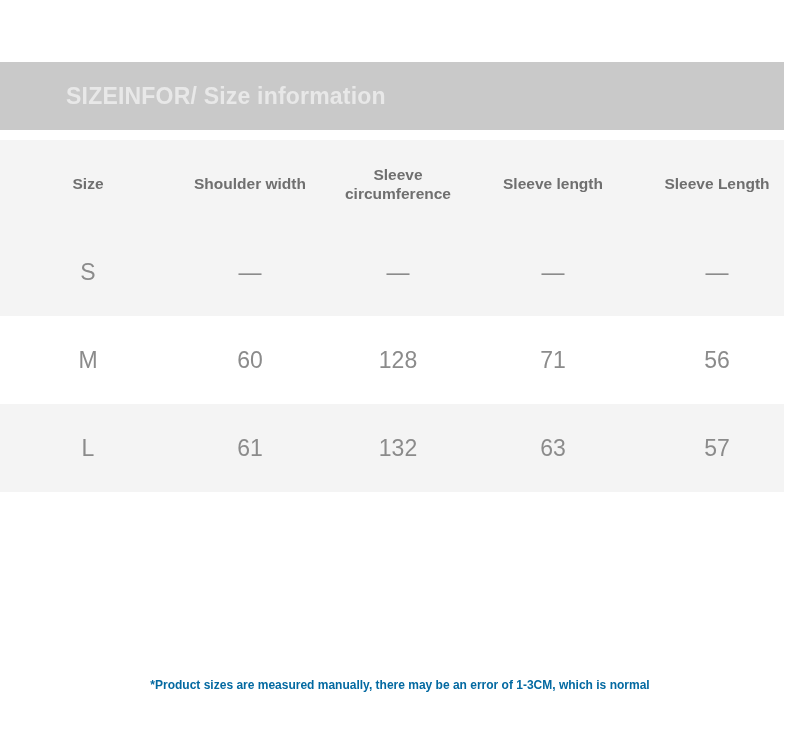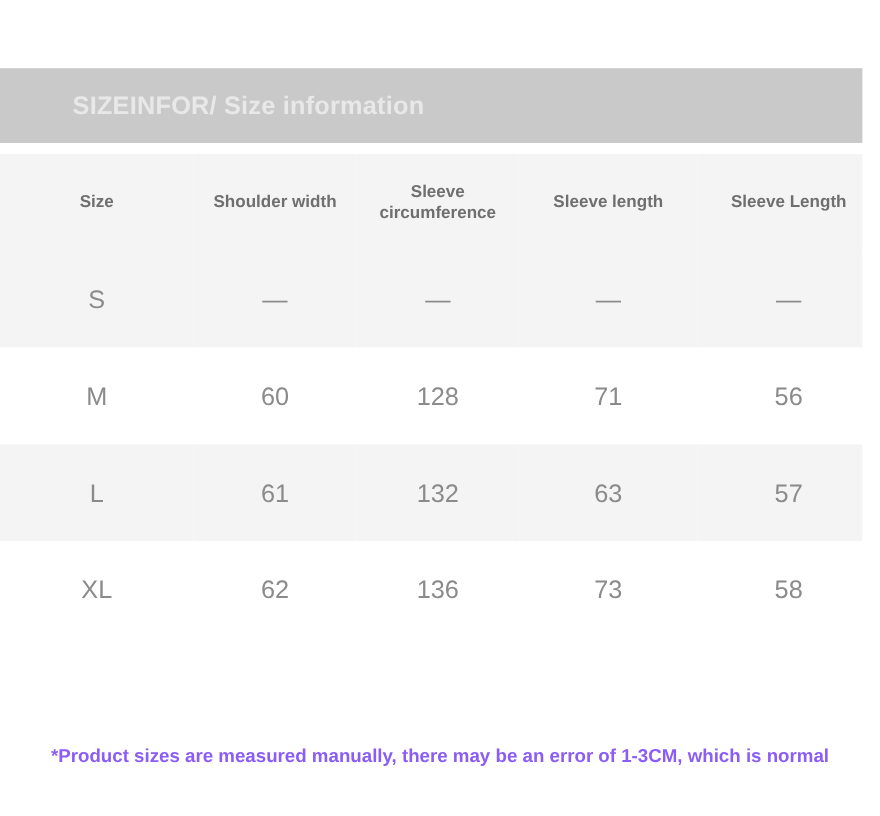--- a/index.html
+++ b/index.html
@@ -82,23 +82,23 @@
     font-size: 23px;
     color: #8b8b8b;
   }
   
   .note {
     position: absolute;
     left: 0;
     top: 678px;
     width: 800px;
     text-align: center;
-    font-size: 17px;
+    font-size: 12px;
     font-weight: bold;
-    color: #8b5cf6;
+    color: #0369a1;
   }
 </style>
 </head>
 <body>
 
 <div class="page">
 
   <div class="banner">
     <div class="banner-title">SIZEINFOR/ Size information</div>
   </div>
@@ -135,25 +135,18 @@
         <td>71</td>
         <td>56</td>
       </tr>
       <tr class="odd">
         <td class="size-col">L</td>
         <td>61</td>
         <td>132</td>
         <td>63</td>
         <td>57</td>
       </tr>
-      <tr class="even">
-        <td class="size-col">XL</td>
-        <td>62</td>
-        <td>136</td>
-        <td>73</td>
-        <td>58</td>
-      </tr>
     </tbody>
   </table>
 
   <div class="note">*Product sizes are measured manually, there may be an error of 1-3CM, which is normal</div>
 
 </div>
 
 </body></html>

